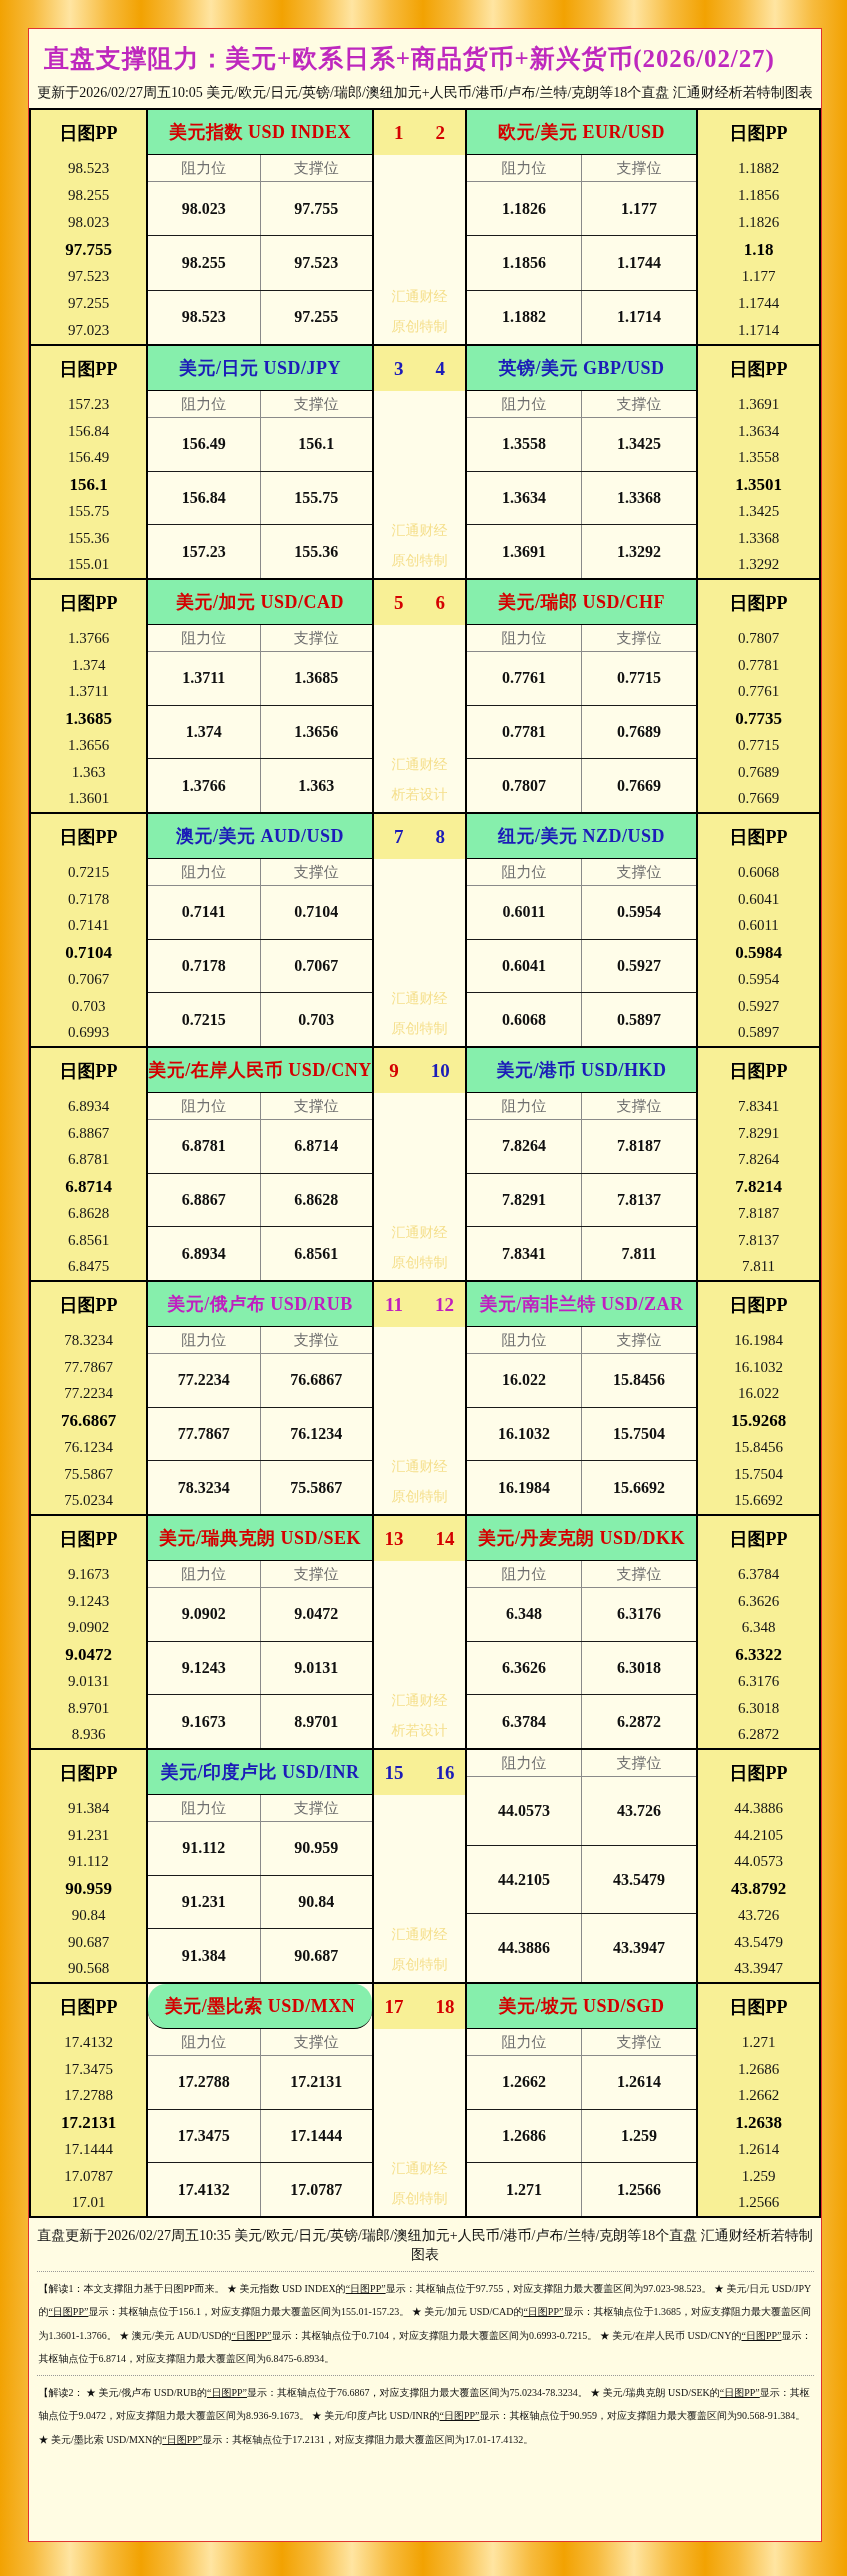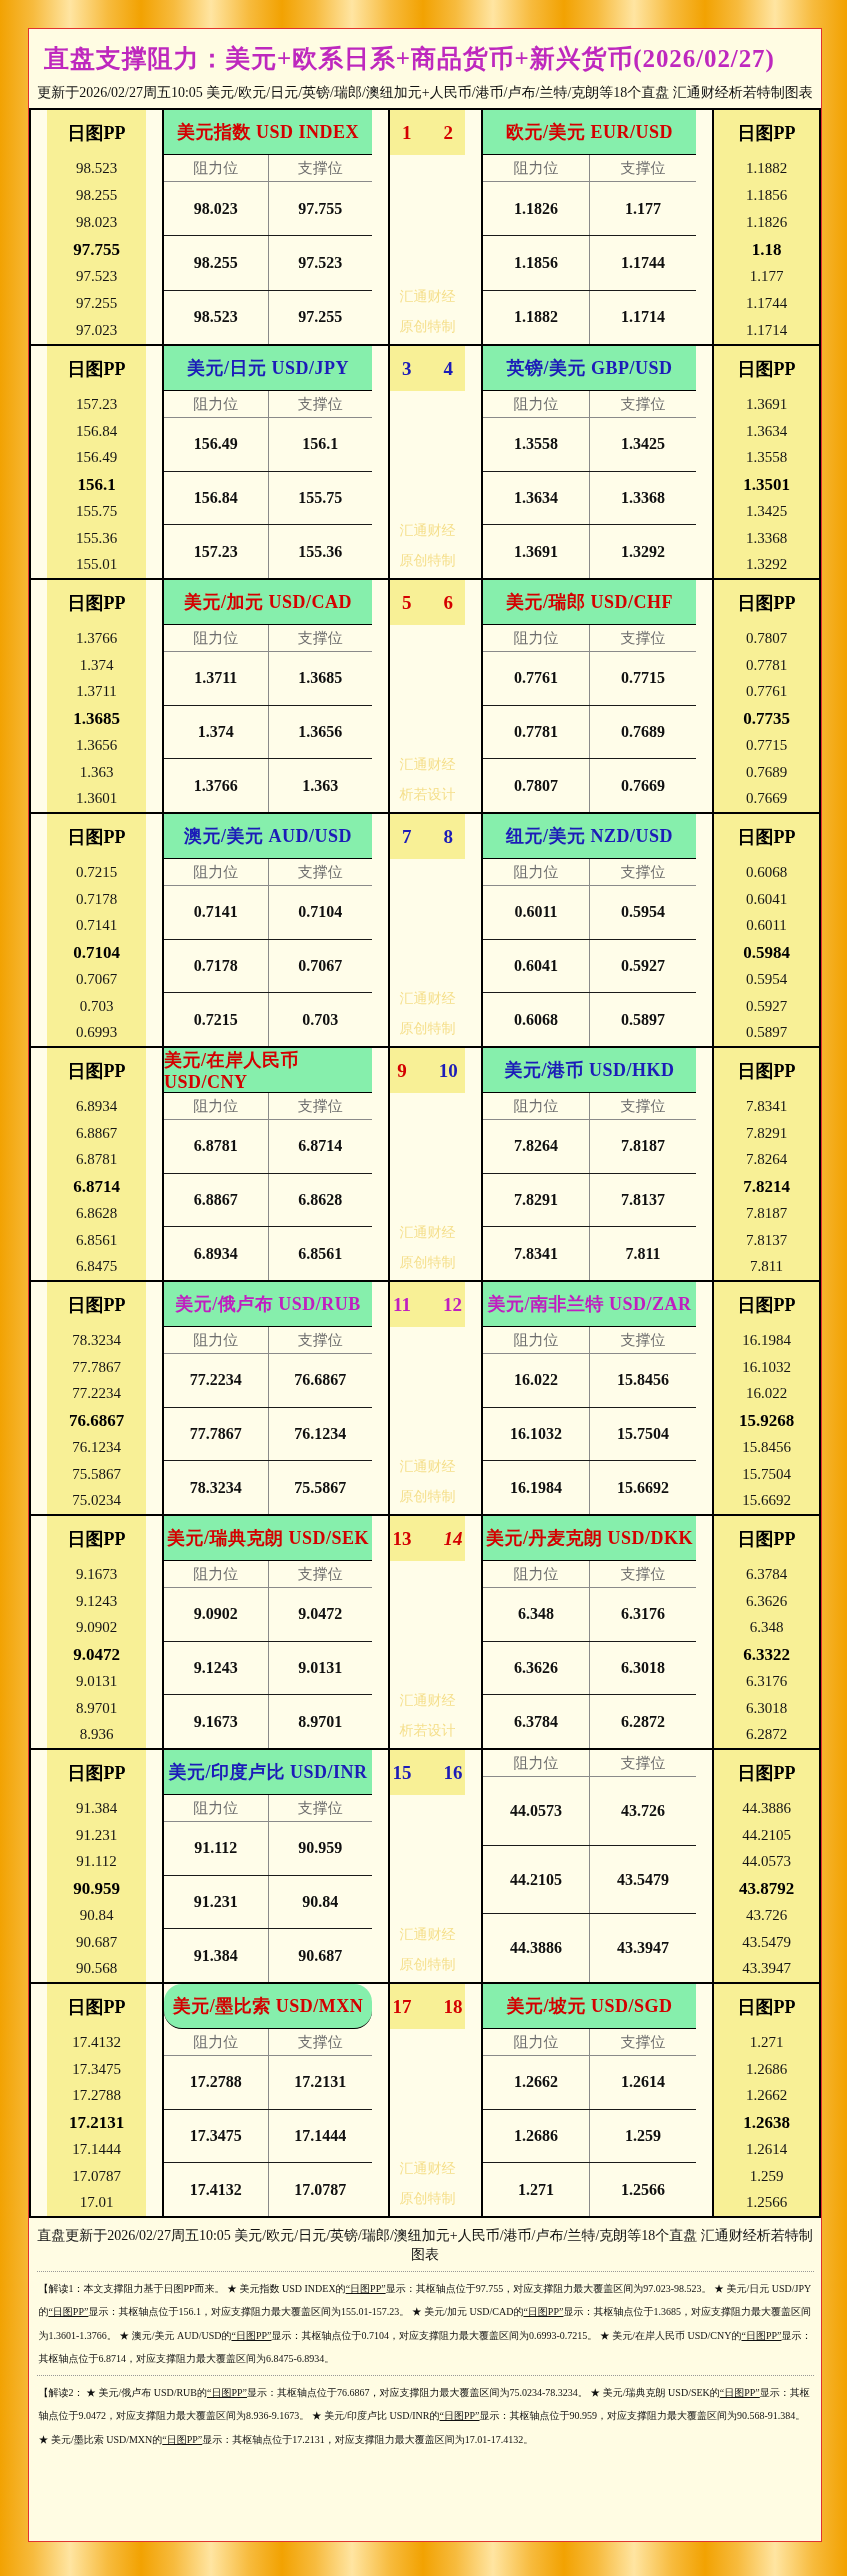--- a/index.html
+++ b/index.html
@@ -32,21 +32,21 @@
     padding: 0 5.6px 6.6px 5.6px;
   }
   .blocks { border: 2.8px solid #000; }
   .block {
     display: grid;
     grid-template-columns: 115px 226px 93px 231px 1fr;
     height: 234px;
     background: #FFFDE9;
   }
   .block + .block { border-top: 2.8px solid #000; }
-  .col { min-width: 0; margin-left: 16px; }
+  .col { min-width: 0; }
   .col + .col { border-left: 2.8px solid #000; }
 
   .pp-col { background: #F8F096; display: flex; flex-direction: column; }
   .pp-head {
     height: 45px; flex: 0 0 45px;
     display: flex; align-items: center; justify-content: center;
     font-weight: bold; font-size: 18px; color: #000;
   }
   .pp-row {
     flex: 1;
@@ -615,21 +615,21 @@
         <div class="trow">
           <div class="tcell">9.1673</div>
           <div class="tcell">8.9701</div>
         </div>
       </div>
     </div>
 
     <div class="col center-col">
       <div class="nums">
         <span style="color: rgb(212, 0, 0);">13</span>
-        <span style="color: rgb(212, 0, 0); font-style: italic;">14</span>
+        <span style="color: rgb(212, 0, 0);">14</span>
       </div>
       <div class="wm">
         <div>汇通财经</div>
         <div>析若设计</div>
       </div>
     </div>
 
     <div class="col pair-col">
       <div class="pair-title" style="color: rgb(212, 0, 0);">美元/丹麦克朗 USD/DKK</div>
       <div class="tbl">
@@ -815,20 +815,20 @@
       <div class="pp-row">1.2686</div>
       <div class="pp-row">1.2662</div>
       <div class="pp-row pivot">1.2638</div>
       <div class="pp-row">1.2614</div>
       <div class="pp-row">1.259</div>
       <div class="pp-row">1.2566</div>
     </div>
   </div>
 </div>
 
-  <div class="footer">直盘更新于2026/02/27周五10:05 美元/欧元/日元/英镑/瑞郎/澳纽加元+人民币/港币/卢布/兰特/克朗等18个直盘 汇通财经析若特制图表</div>
+  <div class="footer">直盘更新于2026/02/27周五10:35 美元/欧元/日元/英镑/瑞郎/澳纽加元+人民币/港币/卢布/兰特/克朗等18个直盘 汇通财经析若特制图表</div>
 
   <div class="notes">
     <p class="note"><span>【解读1：本文支撑阻力基于日图PP而来。 ★ 美元指数 USD INDEX的</span><span class="u">“日图PP”</span><span>显示：其枢轴点位于97.755，对应支撑阻力最大覆盖区间为97.023-98.523。 ★ 美元/日元 USD/JPY的</span><span class="u">“日图PP”</span><span>显示：其枢轴点位于156.1，对应支撑阻力最大覆盖区间为155.01-157.23。 ★ 美元/加元 USD/CAD的</span><span class="u">“日图PP”</span><span>显示：其枢轴点位于1.3685，对应支撑阻力最大覆盖区间为1.3601-1.3766。 ★ 澳元/美元 AUD/USD的</span><span class="u">“日图PP”</span><span>显示：其枢轴点位于0.7104，对应支撑阻力最大覆盖区间为0.6993-0.7215。 ★ 美元/在岸人民币 USD/CNY的</span><span class="u">“日图PP”</span><span>显示：其枢轴点位于6.8714，对应支撑阻力最大覆盖区间为6.8475-6.8934。</span></p>
     <p class="note"><span>【解读2： ★ 美元/俄卢布 USD/RUB的</span><span class="u">“日图PP”</span><span>显示：其枢轴点位于76.6867，对应支撑阻力最大覆盖区间为75.0234-78.3234。 ★ 美元/瑞典克朗 USD/SEK的</span><span class="u">“日图PP”</span><span>显示：其枢轴点位于9.0472，对应支撑阻力最大覆盖区间为8.936-9.1673。 ★ 美元/印度卢比 USD/INR的</span><span class="u">“日图PP”</span><span>显示：其枢轴点位于90.959，对应支撑阻力最大覆盖区间为90.568-91.384。 ★ 美元/墨比索 USD/MXN的</span><span class="u">“日图PP”</span><span>显示：其枢轴点位于17.2131，对应支撑阻力最大覆盖区间为17.01-17.4132。</span></p>
   </div>
 </div>
 
 
 </body></html>

